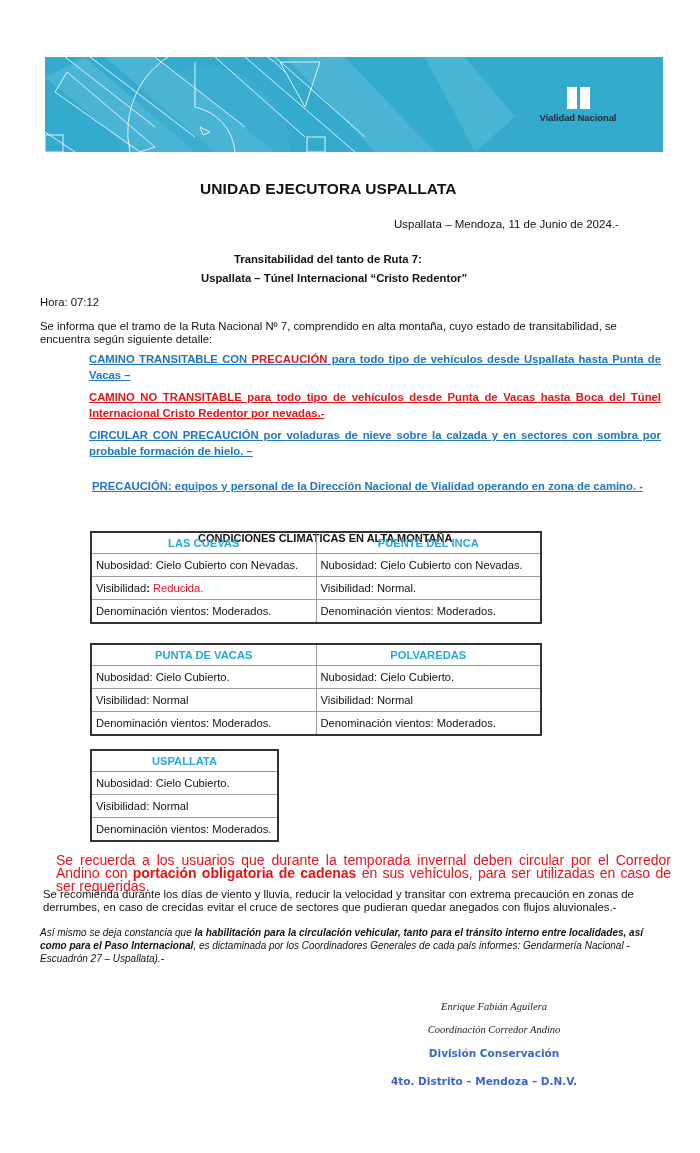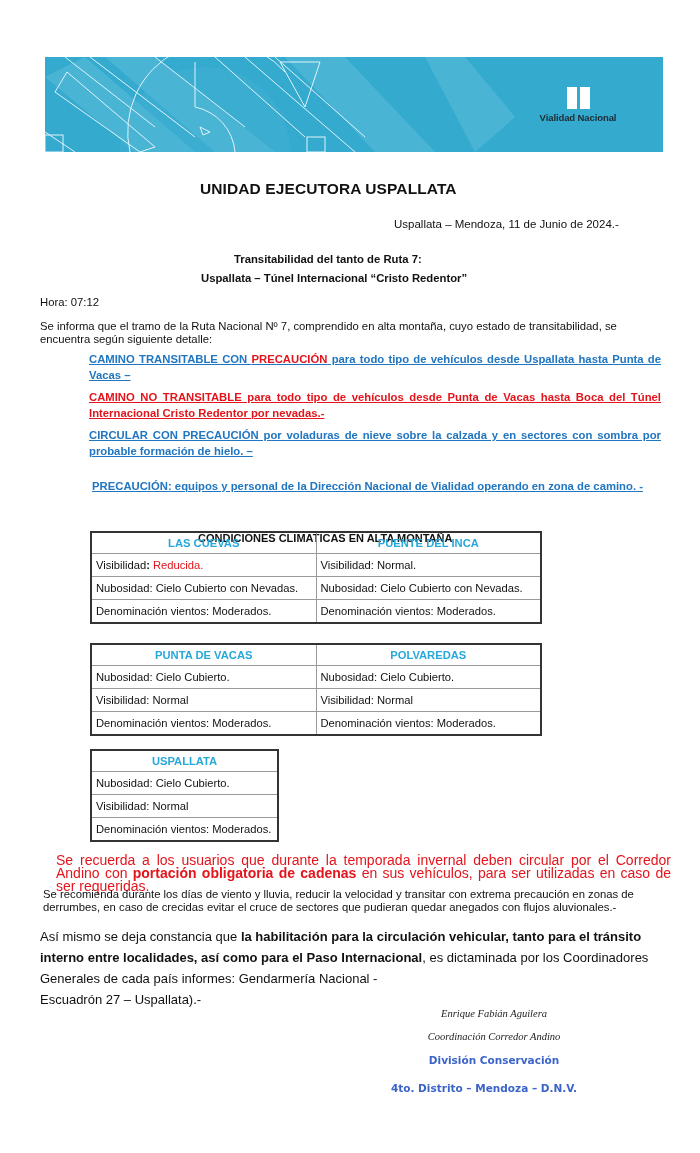--- a/index.html
+++ b/index.html
@@ -40,23 +40,23 @@
   .t1 { left:90px; top:531px; width:452px;border-radius:24px; }
   .t1 td { height:23px; }
   .t2 { left:90px; top:643px; width:452px; }
   .t3 { left:90px; top:749px; width:189px; }
   .col { width:50%; }
   .redtxt { color:#e3141b; }
 
   .reminder { left:56px; top:854px; width:615px; font-size:14px; color:#e3141b; line-height:13px; text-align:justify; }
   .reminder b { font-weight:bold; }
   .recommend { left:43px; top:888px; width:625px; font-size:11.3px; line-height:13px; }
-  .asi { left:40px; top:926px; width:620px; font-size:13px; line-height:21px; }
+  .asi { left:40px; top:926px; width:620px; font-size:10px; line-height:13px;font-style:italic; }
 
-  .sig { font-family:"DejaVu Sans", sans-serif; text-align:center; left:378px; width:232px;margin-top:7px; }
+  .sig { font-family:"DejaVu Sans", sans-serif; text-align:center; left:378px; width:232px; }
   .s1 { top:1001px; font-size:10.5px; font-style:italic; color:#222; font-family:"Liberation Serif", serif; }
   .s2 { top:1024px; font-size:10.5px; font-style:italic; color:#222; font-family:"Liberation Serif", serif; }
   .s3 { top:1047px; font-size:10.5px; font-weight:bold; color:#3b63c9; }
   .s4 { top:1075px; font-size:10.5px; font-weight:bold; color:#3b63c9; left:368px; }
 </style>
 </head>
 <body>
 
 <div class="abs banner">
   <svg width="618" height="95" viewBox="0 0 618 95">
@@ -110,26 +110,26 @@
 
 <div class="abs cond-title">CONDICIONES CLIMATICAS EN ALTA MONTAÑA</div>
 
 <table class="wx t1">
   <tbody>
       <tr>
     <th class="col">LAS CUEVAS</th>
     <th class="col">PUENTE DEL INCA</th>
   </tr>
   <tr>
+    <td>Nubosidad: Cielo Cubierto con Nevadas.</td>
+    <td>Nubosidad: Cielo Cubierto con Nevadas.</td>
+  </tr>
+  <tr>
     <td><span>Visibilidad</span><b>: </b><span class="redtxt">Reducida.</span></td>
     <td>Visibilidad: Normal.</td>
-  </tr>
-  <tr>
-    <td>Nubosidad: Cielo Cubierto con Nevadas.</td>
-    <td>Nubosidad: Cielo Cubierto con Nevadas.</td>
   </tr>
   <tr>
     <td>Denominación vientos: Moderados.</td>
     <td>Denominación vientos: Moderados.</td>
   </tr>
 </tbody>
   </table>
 
 <table class="wx t2">
   <tbody>

